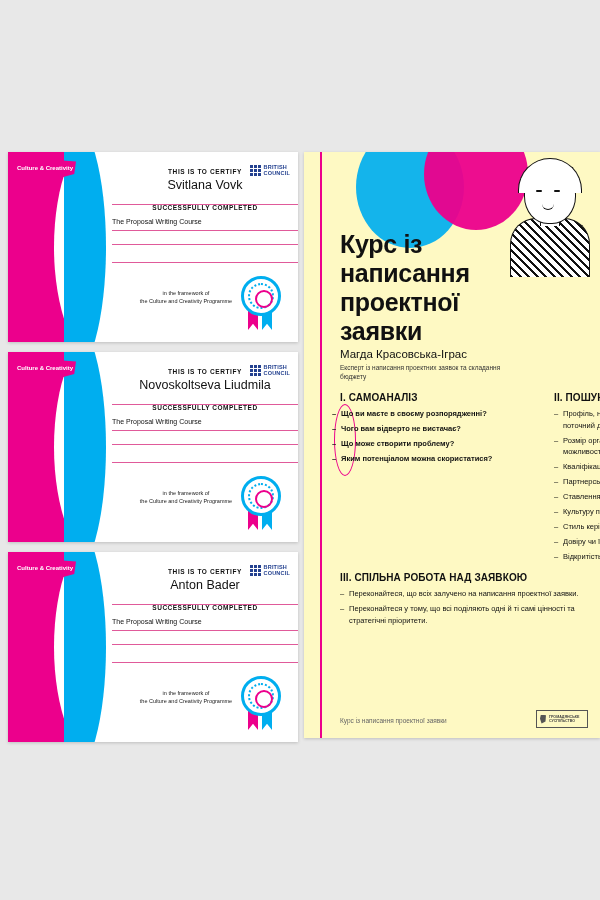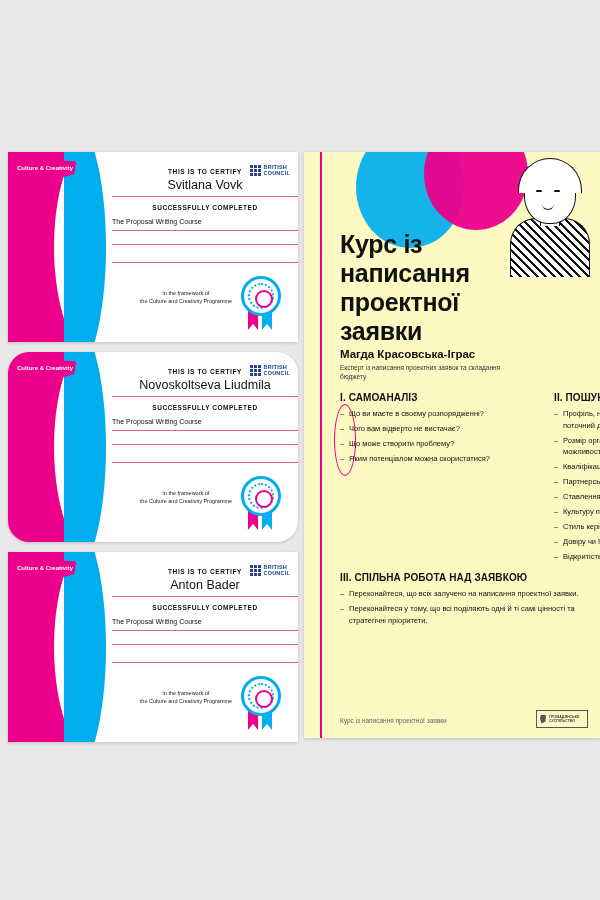--- a/index.html
+++ b/index.html
@@ -14,21 +14,21 @@
 
   
   .cert{
     position:absolute;
     width:290px;height:190px;
     background:#ffffff;
     overflow:hidden;
     box-shadow:0 1px 3px rgba(0,0,0,.18);
   }
   .cert.c1{left:8px;top:152px;}
-  .cert.c2{left:8px;top:352px;border-radius:21px;}
+  .cert.c2{left:8px;top:352px;}
   .cert.c3{left:8px;top:552px;}
 
   
   .cert-left{
     position:absolute;left:0;top:0;width:92px;height:190px;
     background:#ec008c;
   }
   .cert-left::after{
     
     content:"";position:absolute;right:-46px;top:-20px;
@@ -61,21 +61,21 @@
   .bc-dots i{display:block;width:3px;height:3px;background:#23408f;}
   .bc-text{font-size:5.5px;line-height:6px;font-weight:bold;color:#23408f;letter-spacing:.2px;}
 
   .cert-certify{
     position:absolute;left:22px;top:16px;width:150px;
     text-align:center;font-size:6.5px;font-weight:bold;letter-spacing:.6px;color:#111;
   }
   .cert-name{
     position:absolute;left:4px;top:26px;width:186px;
     text-align:center;font-size:12.5px;color:#111;
-    padding-bottom:4px;border-bottom:1px solid #e05a9a;
+    padding-bottom:12px;border-bottom:1px solid #e05a9a;
   }
   .cert-success{
     position:absolute;left:4px;top:52px;width:186px;
     text-align:center;font-size:6.5px;font-weight:bold;letter-spacing:.5px;color:#111;
   }
   .cert-course{
     position:absolute;left:4px;top:66px;width:186px;
     font-size:7px;color:#111;padding-bottom:5px;border-bottom:1px solid #e05a9a;
   }
   .cert-rule{
@@ -148,21 +148,21 @@
   .portrait .neck{
     position:absolute;left:34px;top:56px;width:18px;height:10px;background:#fff;border-left:1.6px solid #111;border-right:1.6px solid #111;
   }
 
   .title-main{
     position:absolute;left:36px;top:78px;width:190px;
     font-size:25px;line-height:29px;font-weight:bold;color:#111;letter-spacing:-.3px;
   }
   .author{
     position:absolute;left:36px;top:196px;width:200px;
-    font-size:11.5px;font-weight:bold;color:#111;
+    font-size:11.5px;font-weight:normal;color:#111;
   }
   .author-sub{
     position:absolute;left:36px;top:212px;width:180px;
     font-size:6.5px;line-height:8.5px;color:#333;
   }
 
   .sec-head{
     position:absolute;font-size:10px;font-weight:bold;color:#111;letter-spacing:.1px;
   }
   .sec1-head{left:36px;top:240px;}
@@ -170,21 +170,21 @@
   .sec3-head{left:36px;top:420px;}
 
   ul.bul{margin:0;padding:0;list-style:none;position:absolute;}
   ul.bul li{
     font-size:7.5px;line-height:11.5px;color:#111;
     padding-left:9px;position:relative;margin-bottom:3.5px;
   }
   ul.bul li::before{
     content:"–";position:absolute;left:0;top:0;color:#111;
   }
-  .sec1-list{left:36px;top:256px;width:180px;}
+  .sec1-list{left:28px;top:256px;width:180px;font-weight:bold;}
   .sec2-list{left:250px;top:256px;width:140px;}
   .sec3-list{left:36px;top:436px;width:250px;}
 
   .circle-ann{
     position:absolute;left:30px;top:252px;width:20px;height:70px;
     border:1.4px solid #ec008c;border-radius:50%;
   }
 
   .pullquote{
     position:absolute;left:36px;top:322px;width:180px;

